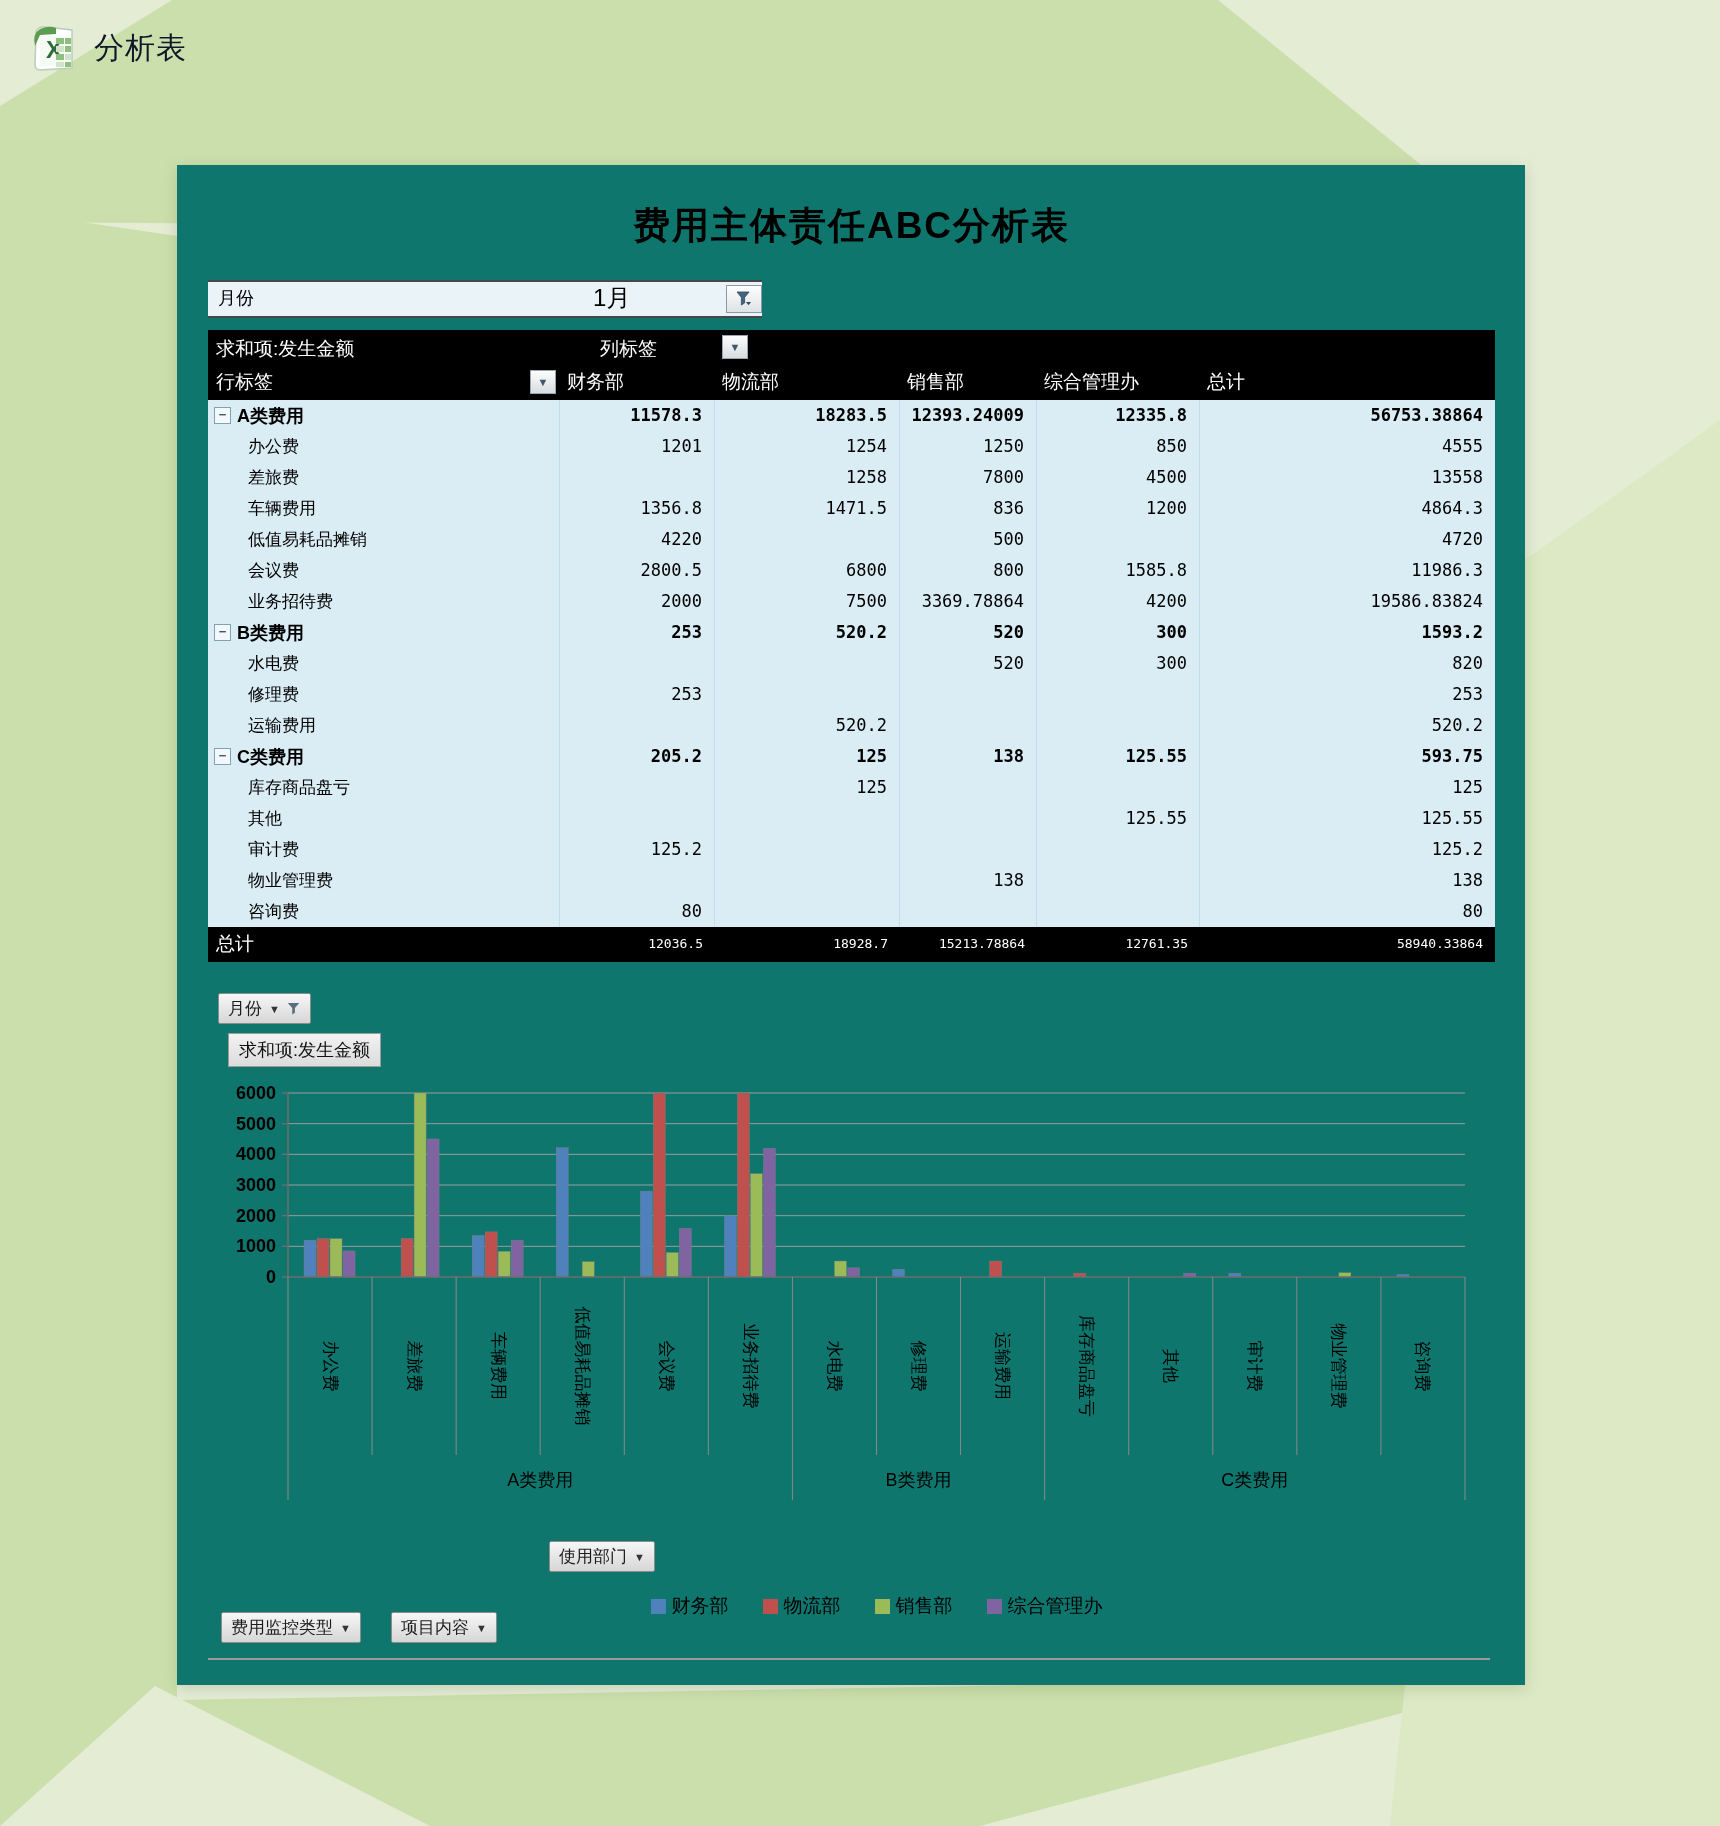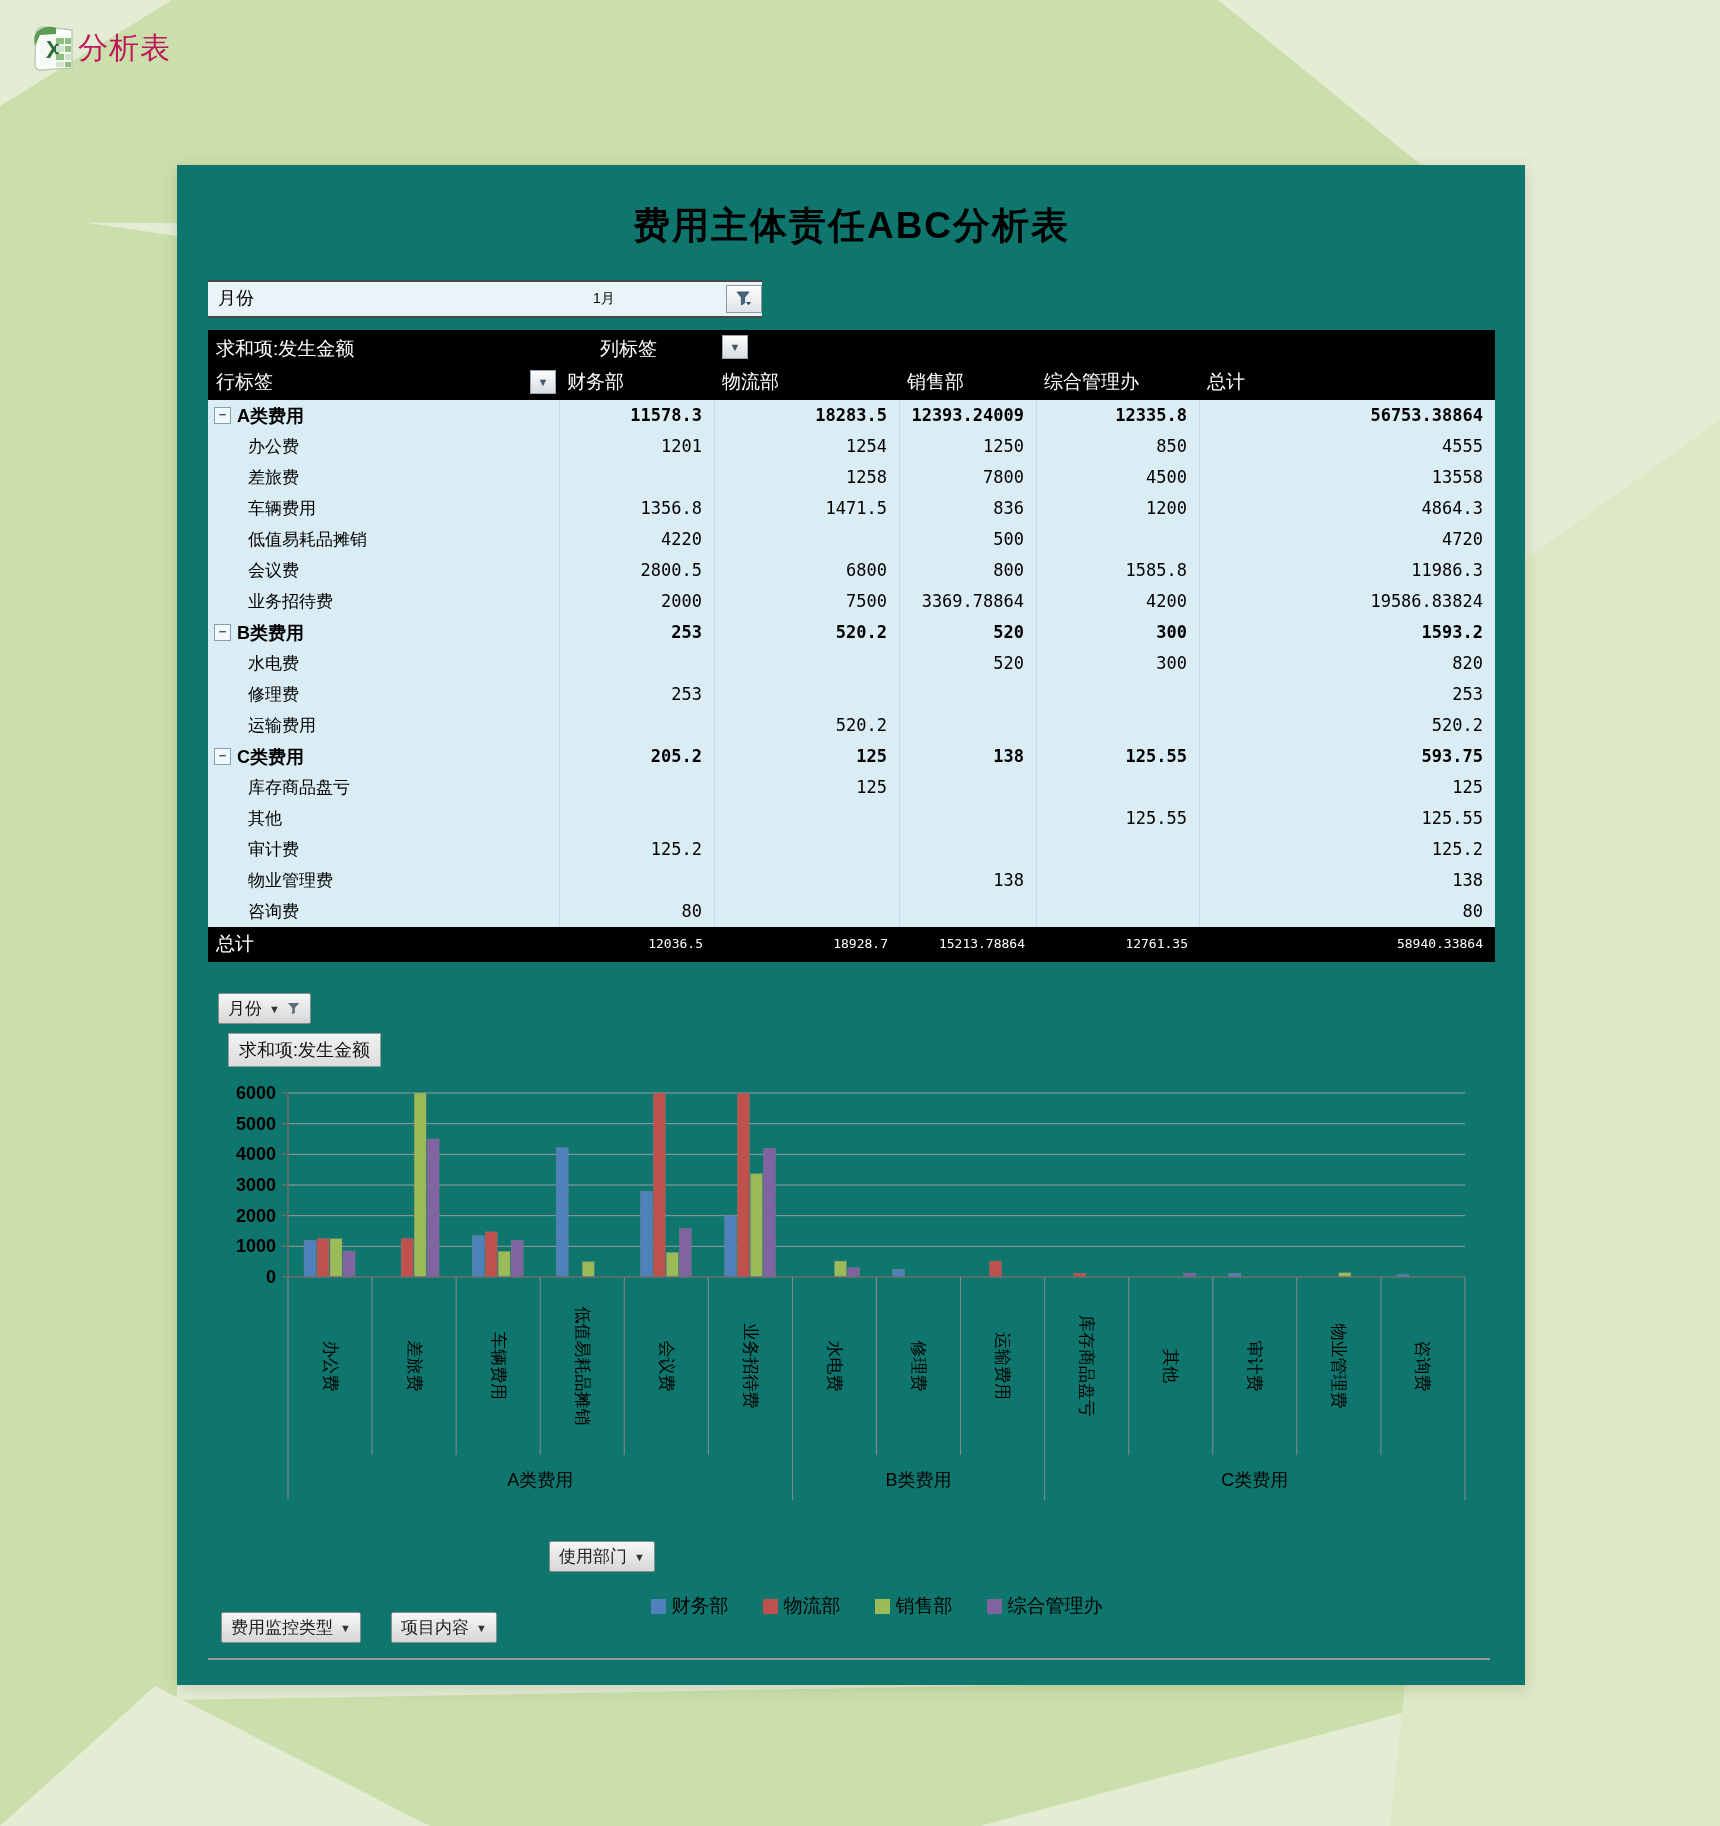--- a/index.html
+++ b/index.html
@@ -1,29 +1,29 @@
 <!DOCTYPE html>
 <html><head>
 <meta charset="utf-8">
 <style>
   html,body{margin:0;padding:0;width:1720px;height:1826px;overflow:hidden;
     font-family:"Liberation Sans","DejaVu Sans",sans-serif;background:#e4ecd4;}
   #bg{position:absolute;left:0;top:0;z-index:0;}
   .logo-row{position:absolute;left:30px;top:24px;z-index:3;display:flex;align-items:center;}
-  .logo-row .app-name{font-size:30px;color:#be185d;letter-spacing:1px;}
+  .logo-row .app-name{font-size:30px;color:#0f172a;margin-left:16px;letter-spacing:1px;}
   .panel{position:absolute;left:177px;top:165px;width:1348px;height:1520px;background:#0f766e;
     z-index:2;box-shadow:0 3px 14px rgba(60,80,40,.18);}
   .sheet{position:absolute;left:31px;top:0;width:1287px;height:1520px;}
   .rpt-title{position:absolute;top:36px;left:0;width:100%;text-align:center;
     font-size:37px;font-weight:bold;color:#000;letter-spacing:2px;}
   
   .filter-row{position:absolute;top:115px;left:0;width:554px;height:34px;display:flex;
     border-top:2px solid #474747;border-bottom:2px solid #474747;background:#eaf3f8;}
   .f-label{width:382px;padding-left:10px;font-size:18px;line-height:32px;color:#000;}
-  .f-value{width:135px;font-size:14px;line-height:32px;color:#000;}
+  .f-value{width:135px;font-size:24px;line-height:32px;color:#000;}
   .f-btn{width:35px;height:26px;margin-top:3px;background:linear-gradient(#fdfdfd,#dfe3e6);
     border:1px solid #8a9aa6;display:flex;align-items:center;justify-content:center;cursor:pointer;}
   
   .phead{position:absolute;top:165px;left:0;width:1287px;height:70px;background:#000;color:#fff;}
   .phr1{position:relative;height:35px;font-size:19px;}
   .phr1 .sum-lbl{position:absolute;left:8px;top:6px;}
   .phr1 .col-lbl{position:absolute;left:392px;top:6px;}
   .dd-btn{position:absolute;width:26px;height:24px;background:linear-gradient(#fcfcfc,#d8dde1);
     border:1px solid #97a6b0;color:#41576b;font-size:11px;line-height:22px;text-align:center;
     padding:0;cursor:pointer;}

